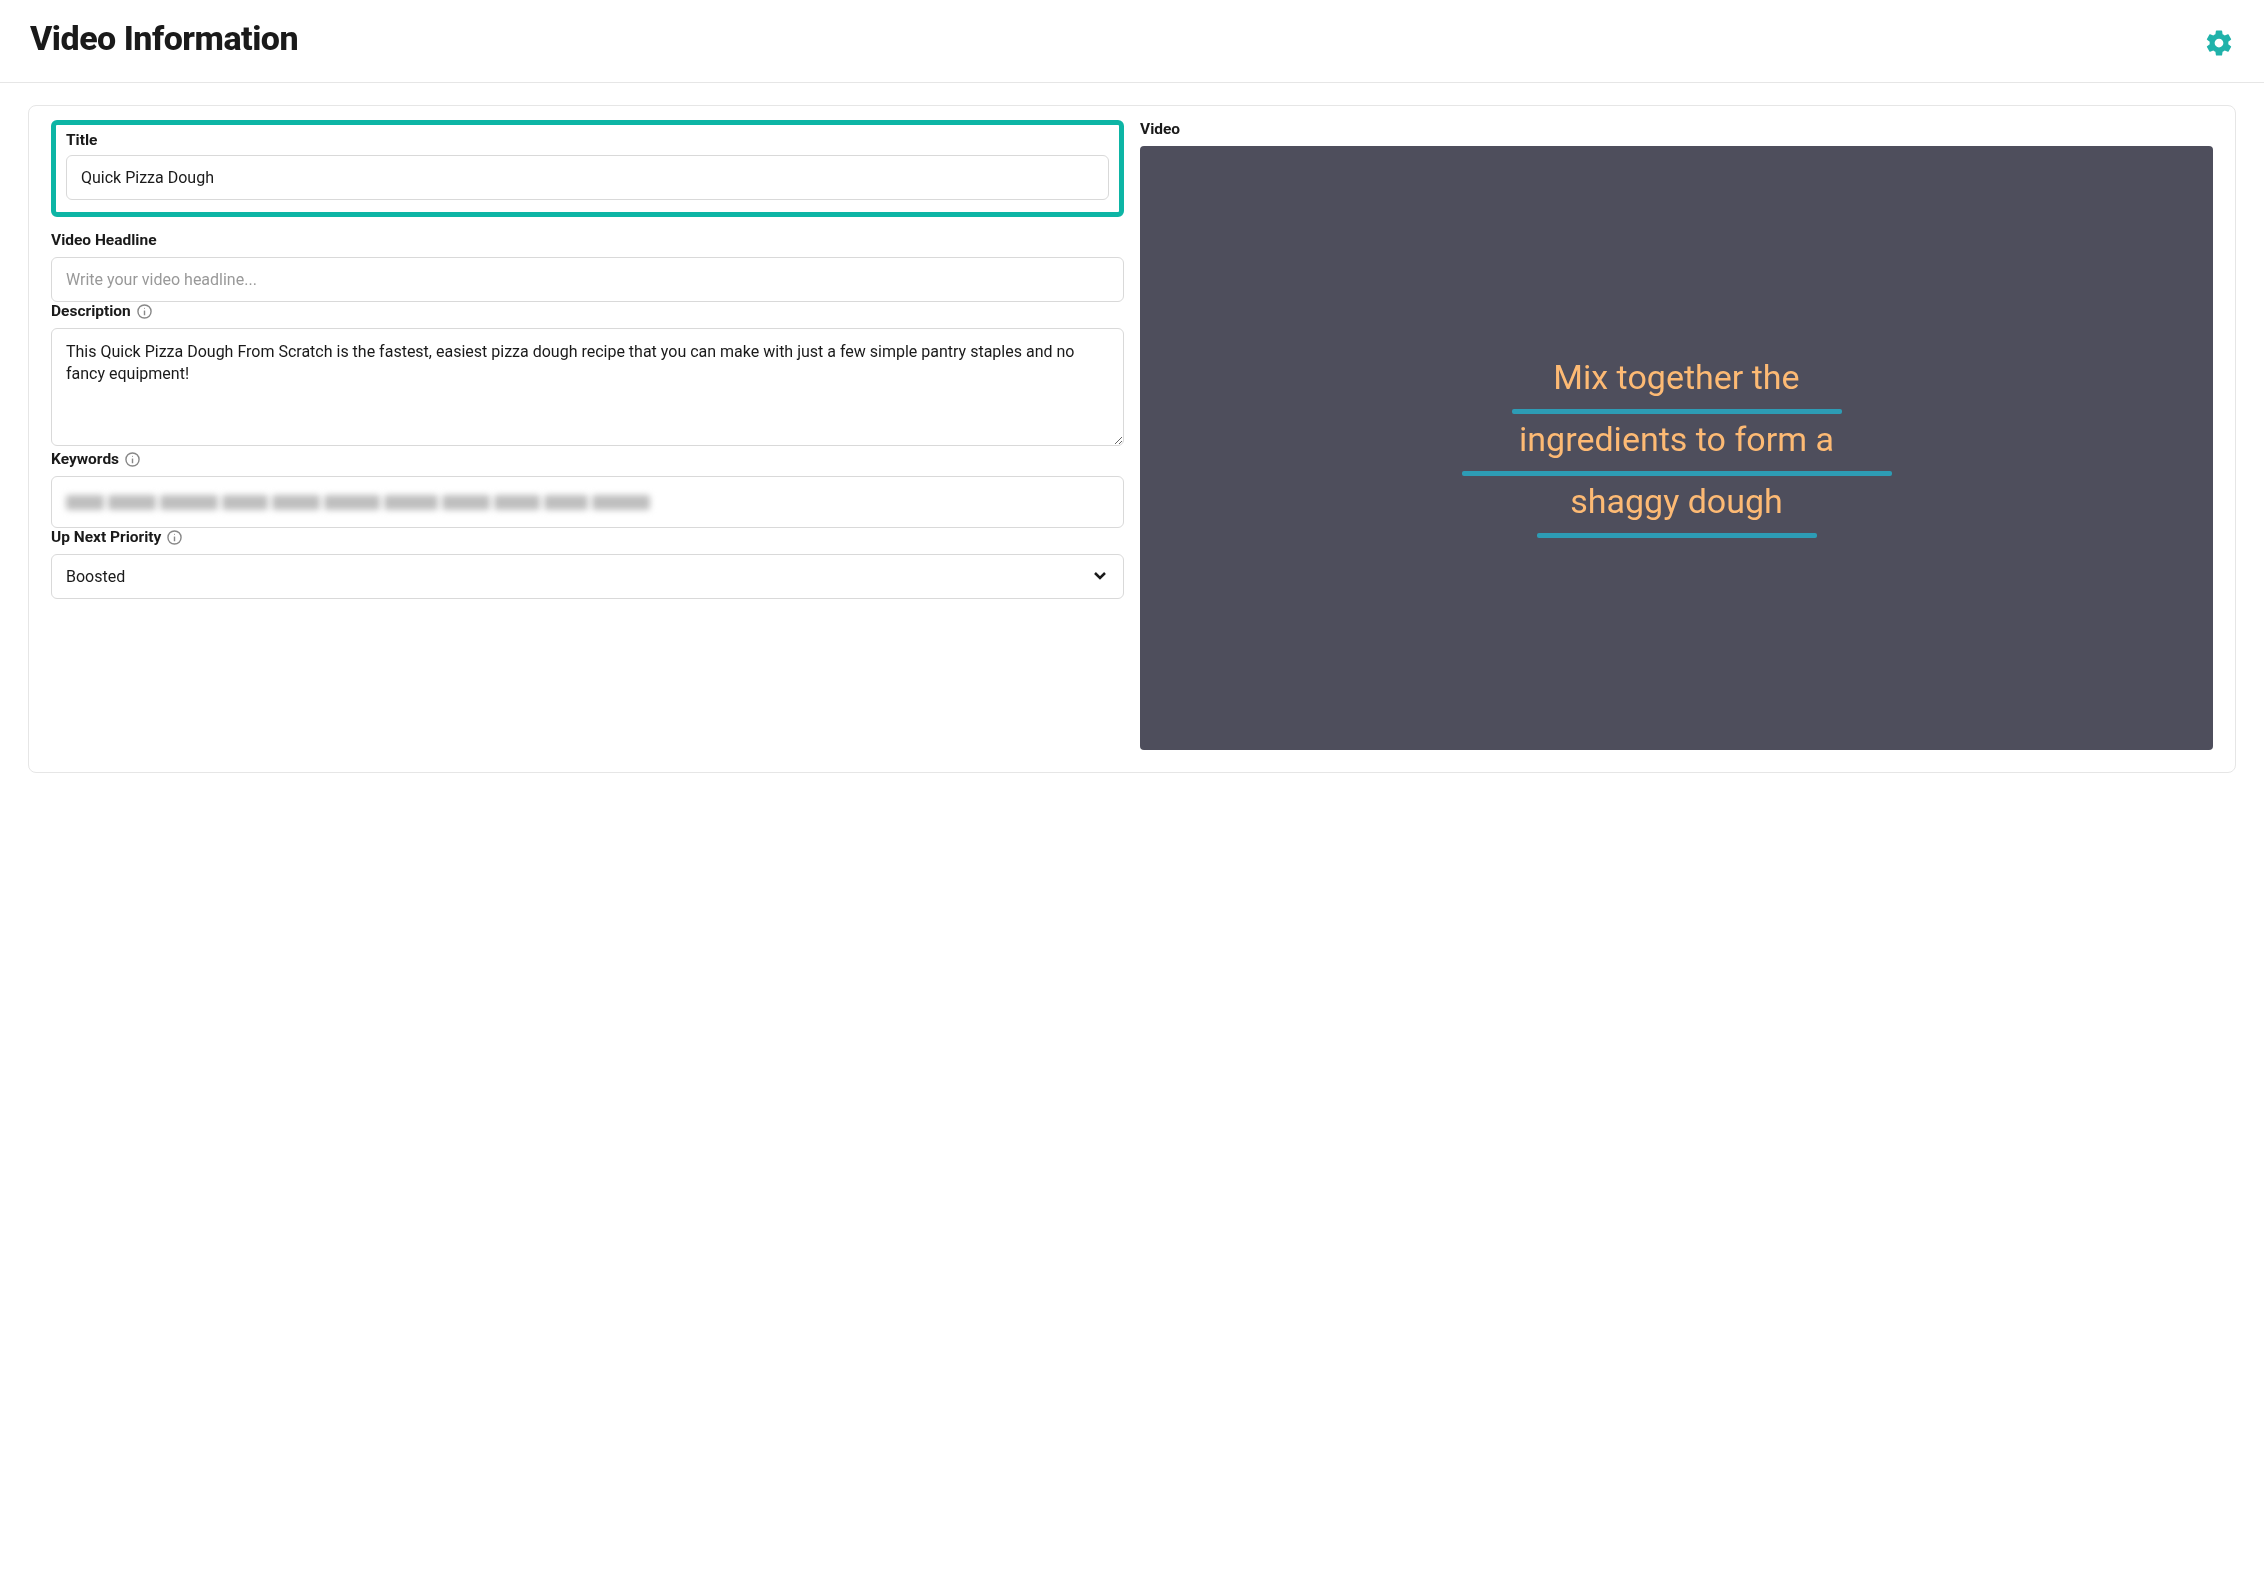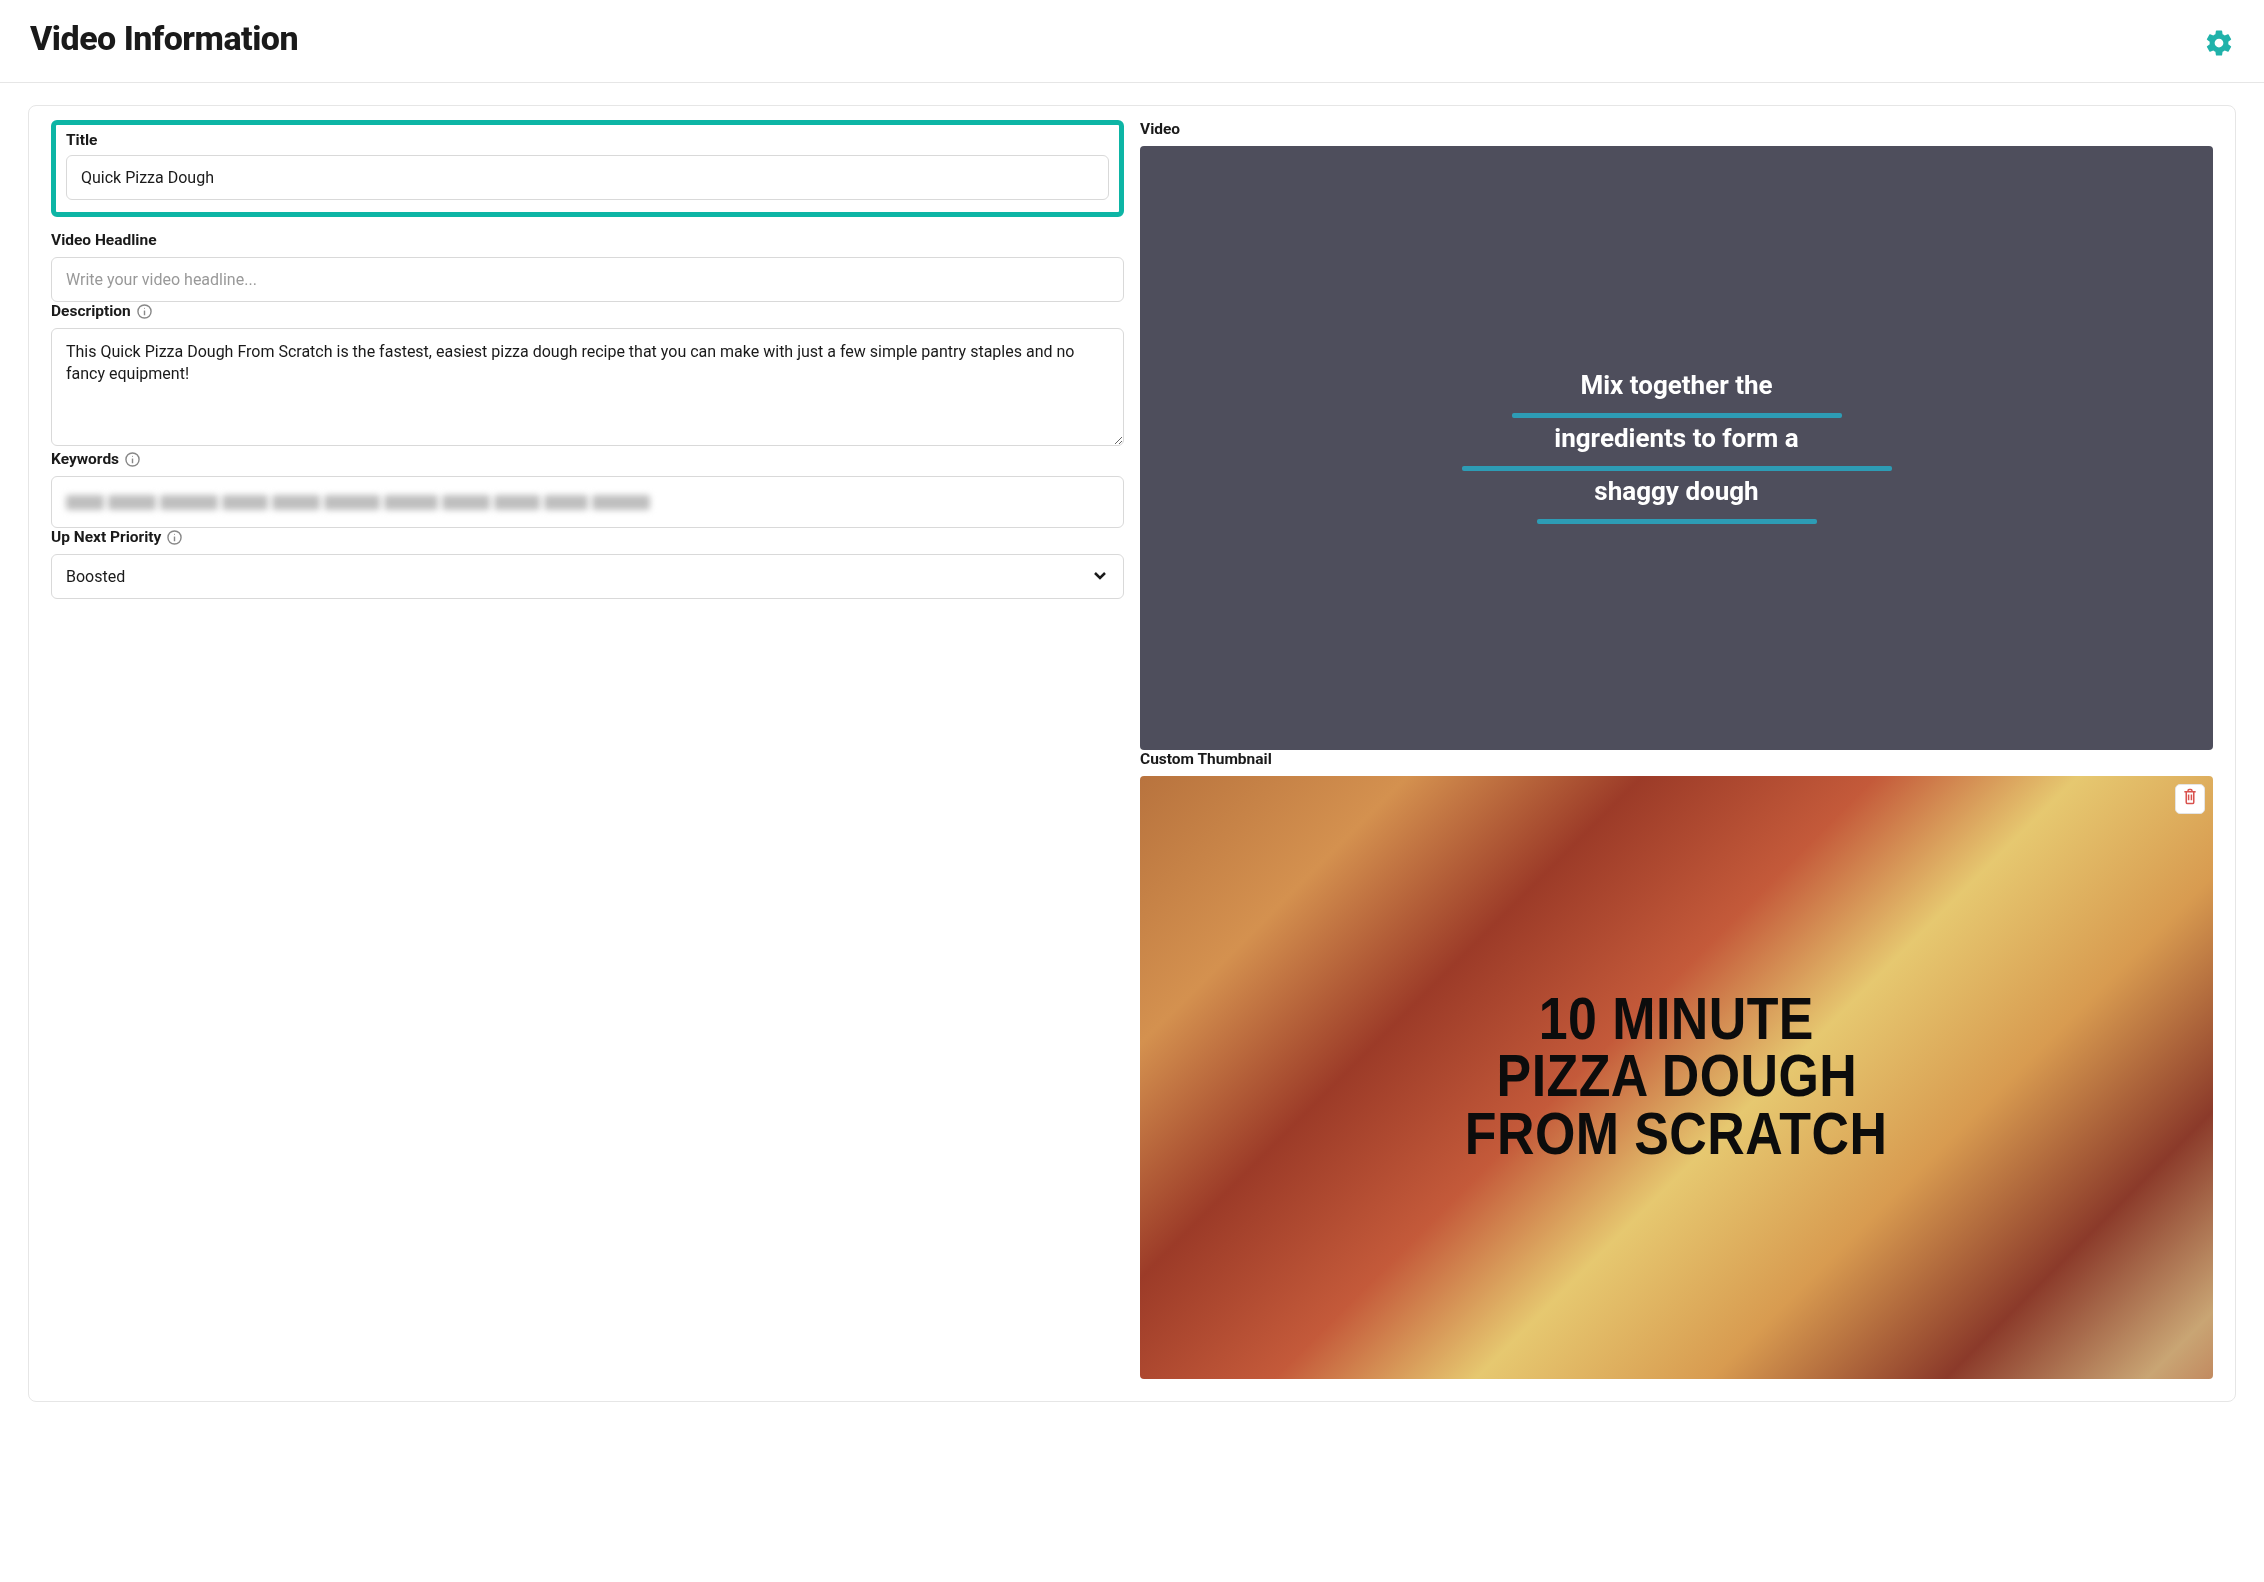--- a/index.html
+++ b/index.html
@@ -149,23 +149,23 @@
       background: #4e4e5c;
       border-radius: 4px;
       display: flex;
       flex-direction: column;
       align-items: center;
       justify-content: center;
       padding: 30px 50px;
       gap: 6px;
     }
     .video-preview-line {
-      color: #ffffff;
-      font-size: 26px;
-      font-weight: 700;
+      color: #fdba74;
+      font-size: 34px;
+      font-weight: 400;
       text-align: center;
       line-height: 1.15;
       position: relative;
       padding-bottom: 6px;
     }
     .video-preview-underline {
       height: 5px;
       background: #2d9cb5;
       border-radius: 2px;
     }
@@ -326,33 +326,16 @@
         <div class="video-preview">
           <div class="video-preview-line">Mix together the</div>
           <div class="video-preview-underline ul1"></div>
           <div class="video-preview-line">ingredients to form a</div>
           <div class="video-preview-underline ul2"></div>
           <div class="video-preview-line">shaggy dough</div>
           <div class="video-preview-underline ul3"></div>
         </div>
       </div>
 
-      <div class="field-group" style="margin-bottom:0">
-        <div class="field-label">Custom Thumbnail</div>
-        <div class="thumbnail-wrapper">
-          <div class="thumb-overlay">
-            <div class="thumb-text">10 MINUTE</div>
-            <div class="thumb-text">PIZZA DOUGH</div>
-            <div class="thumb-text">FROM SCRATCH</div>
-          </div>
-          <div class="delete-btn">
-            <span>
-              <svg viewBox="0 0 16 18">
-                  <path d="M2 4h12M6 4V2.5C6 2 6.5 1.5 7 1.5h2c.5 0 1 .5 1 1V4M4 4v11c0 .8.7 1.5 1.5 1.5h5c.8 0 1.5-.7 1.5-1.5V4M6.5 7v6M9.5 7v6"></path>
-                </svg>
-            </span>
-          </div>
-        </div>
-      </div>
 
     </div>
   </div>
 </div>
 
 </body></html>

